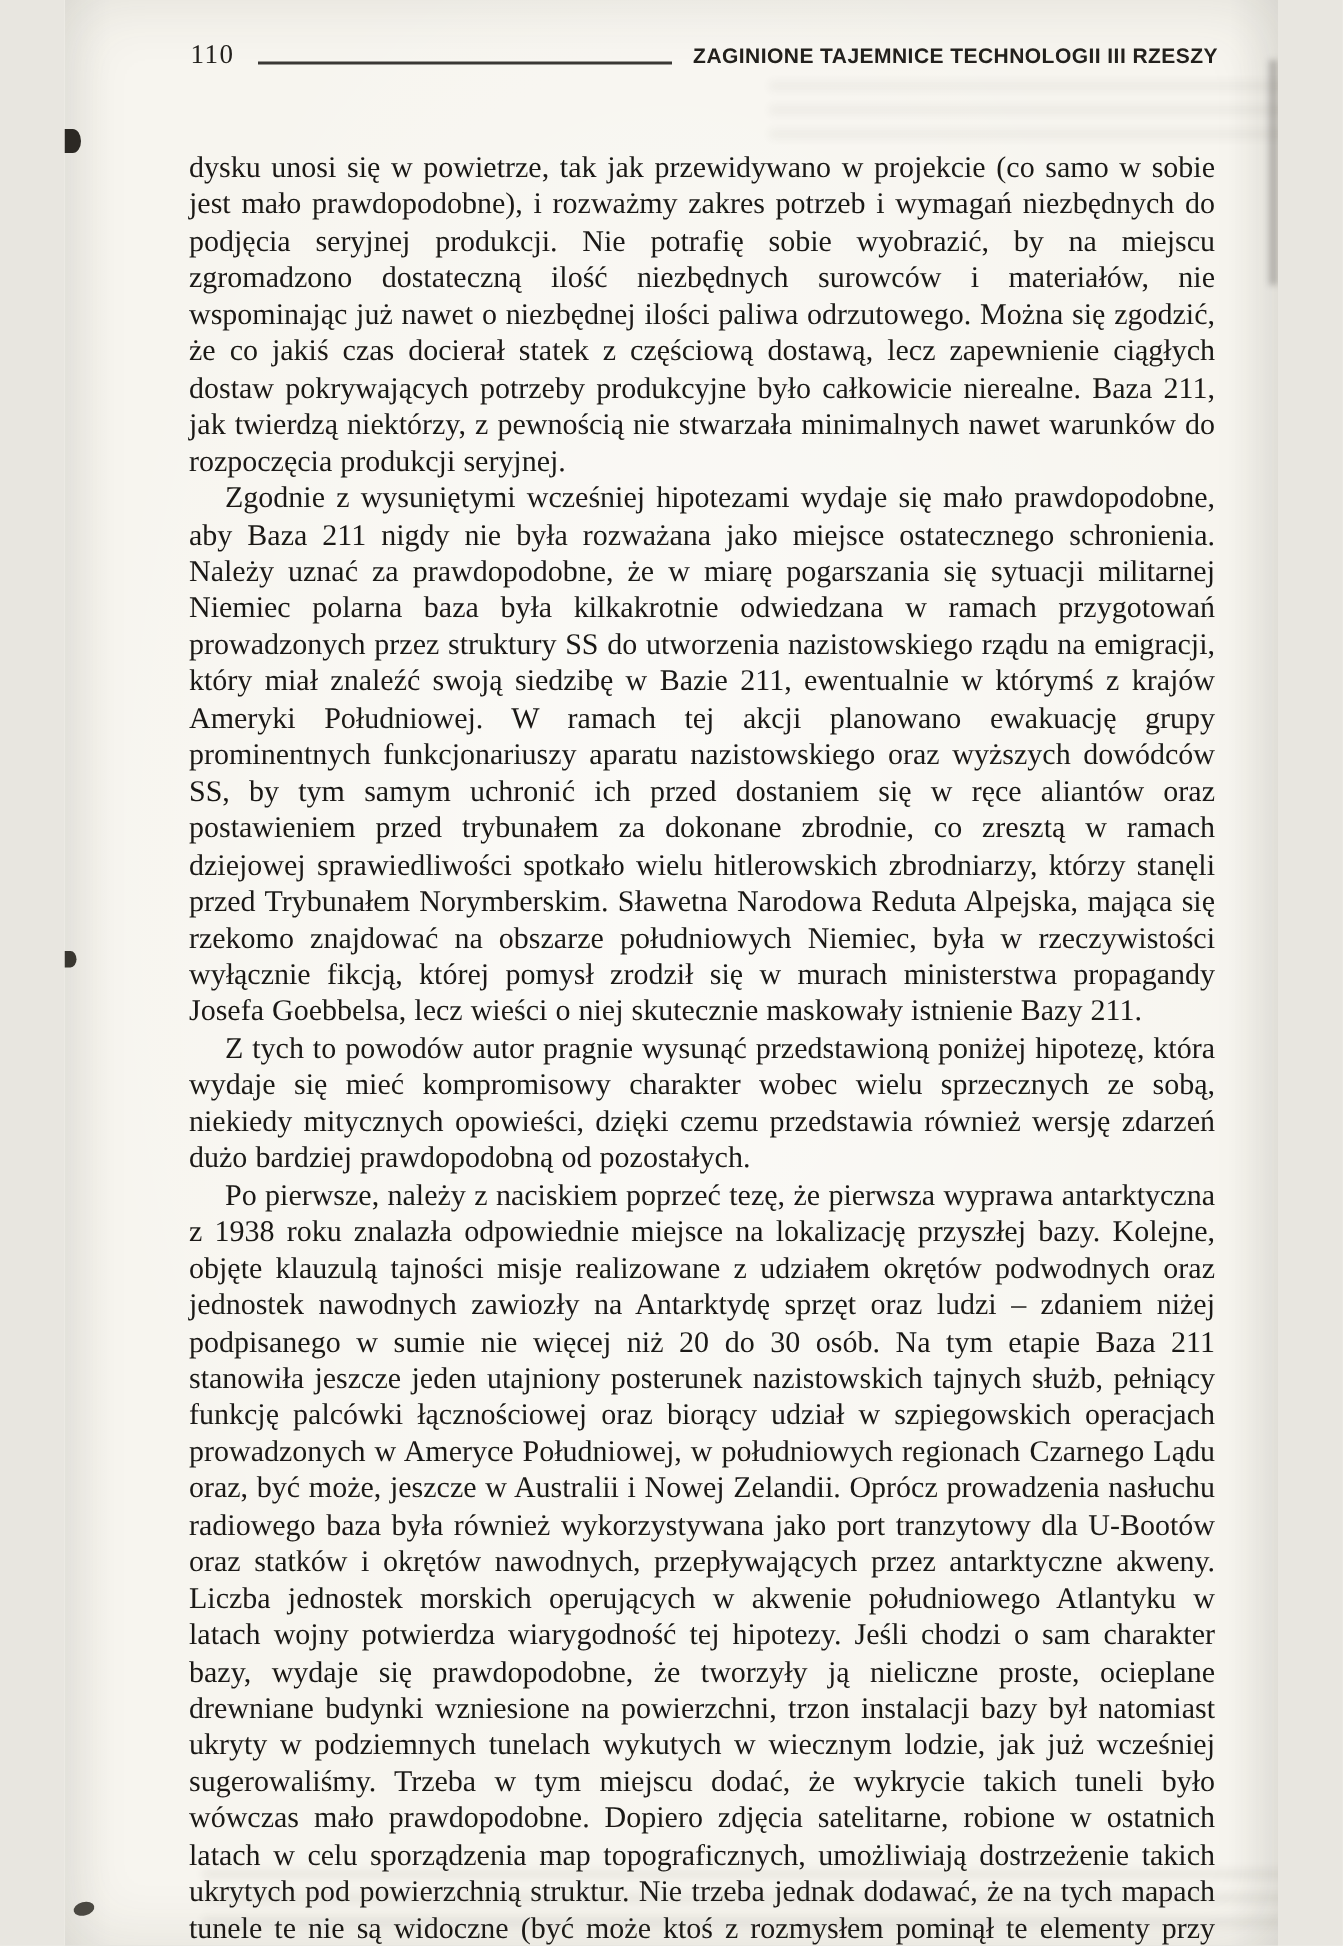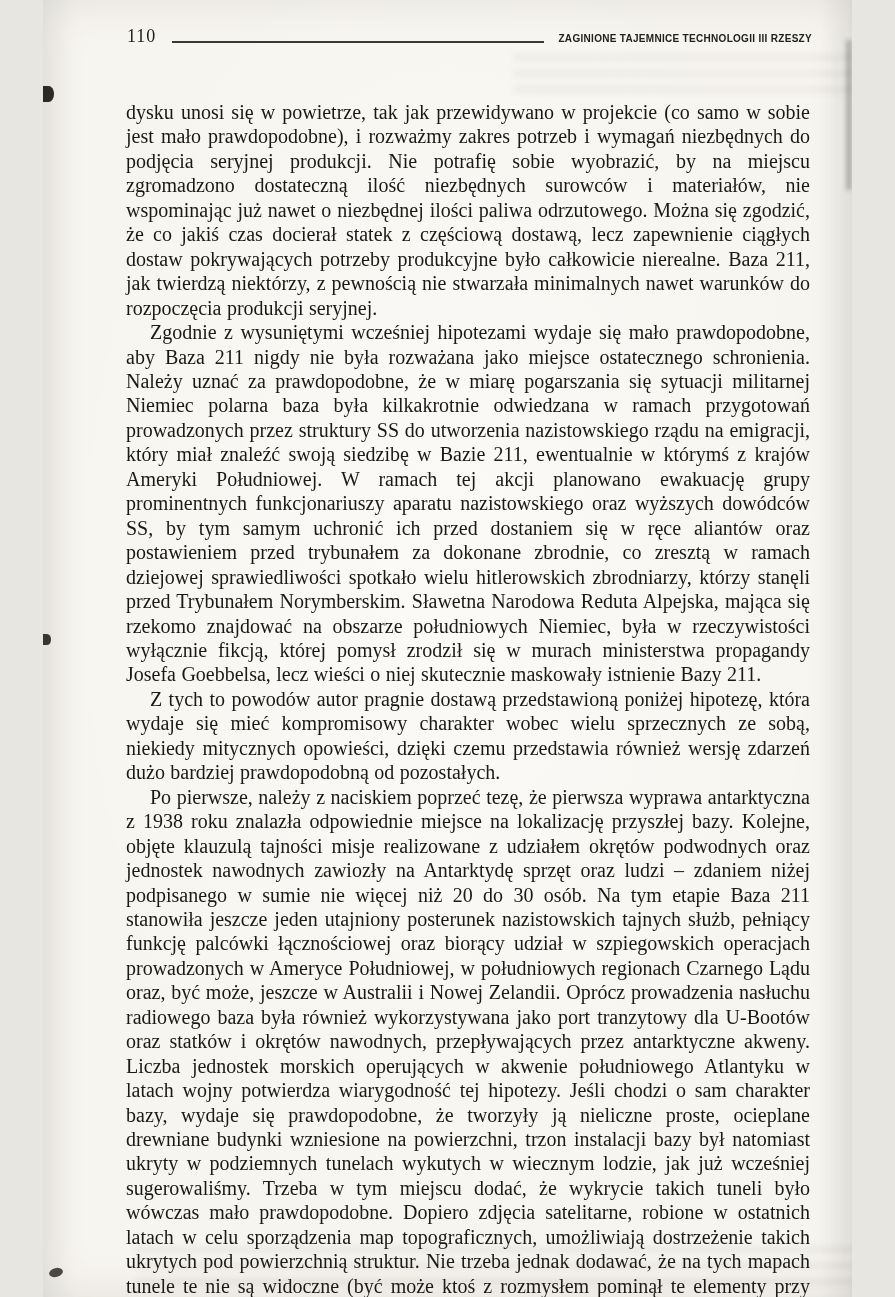--- a/index.html
+++ b/index.html
@@ -30,21 +30,21 @@
   .header-rule{
     flex:1;
     height:0;
     border-bottom:2px solid #3a3835;
     margin:0 14px 4px 16px;
     align-self:flex-end;
   }
   .header-title{
     font-family:"Liberation Sans", sans-serif;
     font-weight:bold;
-    font-size:10px;
+    font-size:14px;
     letter-spacing:0.3px;
     color:#23211d;
     white-space:nowrap;
   }
   .body-text{
     position:absolute;
     left:83px;right:42px;top:100px;
     text-align:justify;
     font-size:20px;
     line-height:24.45px;
@@ -81,21 +81,21 @@
 
   <div class="header">
     <span class="page-number">110</span>
     <span class="header-rule"></span>
     <span class="header-title">ZAGINIONE TAJEMNICE TECHNOLOGII III RZESZY</span>
   </div>
 
   <div class="body-text">
     <p>dysku unosi się w powietrze, tak jak przewidywano w projekcie (co samo w sobie jest mało prawdopodobne), i rozważmy zakres potrzeb i wymagań niezbędnych do podjęcia seryjnej produkcji. Nie potrafię sobie wyobrazić, by na miejscu zgromadzono dostateczną ilość niezbędnych surowców i materiałów, nie wspominając już nawet o niezbędnej ilości paliwa odrzutowego. Można się zgodzić, że co jakiś czas docierał statek z częściową dostawą, lecz zapewnienie ciągłych dostaw pokrywających potrzeby produkcyjne było całkowicie nierealne. Baza 211, jak twierdzą niektórzy, z pewnością nie stwarzała minimalnych nawet warunków do rozpoczęcia produkcji seryjnej.</p>
     <p class="indent">Zgodnie z wysuniętymi wcześniej hipotezami wydaje się mało prawdopodobne, aby Baza 211 nigdy nie była rozważana jako miejsce ostatecznego schronienia. Należy uznać za prawdopodobne, że w miarę pogarszania się sytuacji militarnej Niemiec polarna baza była kilkakrotnie odwiedzana w ramach przygotowań prowadzonych przez struktury SS do utworzenia nazistowskiego rządu na emigracji, który miał znaleźć swoją siedzibę w Bazie 211, ewentualnie w którymś z krajów Ameryki Południowej. W ramach tej akcji planowano ewakuację grupy prominentnych funkcjonariuszy aparatu nazistowskiego oraz wyższych dowódców SS, by tym samym uchronić ich przed dostaniem się w ręce aliantów oraz postawieniem przed trybunałem za dokonane zbrodnie, co zresztą w ramach dziejowej sprawiedliwości spotkało wielu hitlerowskich zbrodniarzy, którzy stanęli przed Trybunałem Norymberskim. Sławetna Narodowa Reduta Alpejska, mająca się rzekomo znajdować na obszarze południowych Niemiec, była w rzeczywistości wyłącznie fikcją, której pomysł zrodził się w murach ministerstwa propagandy Josefa Goebbelsa, lecz wieści o niej skutecznie maskowały istnienie Bazy 211.</p>
-    <p class="indent">Z tych to powodów autor pragnie dostawą przedstawioną poniżej hipotezę, która wydaje się mieć kompromisowy charakter wobec wielu sprzecznych ze sobą, niekiedy mitycznych opowieści, dzięki czemu przedstawia również wersję zdarzeń dużo bardziej prawdopodobną od pozostałych.</p>
+    <p class="indent">Z tych to powodów autor pragnie wysunąć przedstawioną poniżej hipotezę, która wydaje się mieć kompromisowy charakter wobec wielu sprzecznych ze sobą, niekiedy mitycznych opowieści, dzięki czemu przedstawia również wersję zdarzeń dużo bardziej prawdopodobną od pozostałych.</p>
     <p class="indent">Po pierwsze, należy z naciskiem poprzeć tezę, że pierwsza wyprawa antarktyczna z 1938 roku znalazła odpowiednie miejsce na lokalizację przyszłej bazy. Kolejne, objęte klauzulą tajności misje realizowane z udziałem okrętów podwodnych oraz jednostek nawodnych zawiozły na Antarktydę sprzęt oraz ludzi – zdaniem niżej podpisanego w sumie nie więcej niż 20 do 30 osób. Na tym etapie Baza 211 stanowiła jeszcze jeden utajniony posterunek nazistowskich tajnych służb, pełniący funkcję palcówki łącznościowej oraz biorący udział w szpiegowskich operacjach prowadzonych w Ameryce Południowej, w południowych regionach Czarnego Lądu oraz, być może, jeszcze w Australii i Nowej Zelandii. Oprócz prowadzenia nasłuchu radiowego baza była również wykorzystywana jako port tranzytowy dla U-Bootów oraz statków i okrętów nawodnych, przepływających przez antarktyczne akweny. Liczba jednostek morskich operujących w akwenie południowego Atlantyku w latach wojny potwierdza wiarygodność tej hipotezy. Jeśli chodzi o sam charakter bazy, wydaje się prawdopodobne, że tworzyły ją nieliczne proste, ocieplane drewniane budynki wzniesione na powierzchni, trzon instalacji bazy był natomiast ukryty w podziemnych tunelach wykutych w wiecznym lodzie, jak już wcześniej sugerowaliśmy. Trzeba w tym miejscu dodać, że wykrycie takich tuneli było wówczas mało prawdopodobne. Dopiero zdjęcia satelitarne, robione w ostatnich latach w celu sporządzenia map topograficznych, umożliwiają dostrzeżenie takich ukrytych pod powierzchnią struktur. Nie trzeba jednak dodawać, że na tych mapach tunele te nie są widoczne (być może ktoś z rozmysłem pominął te elementy przy tworzeniu mapy).</p>
   </div>
 
   <div class="artifact ghost ghost-top-right"></div>
   <div class="artifact ghost ghost-bottom"></div>
   <div class="artifact mark-left-1"></div>
   <div class="artifact mark-left-2"></div>
   <div class="artifact mark-bottom-left"></div>
   <div class="artifact smear-right-top"></div>
 

